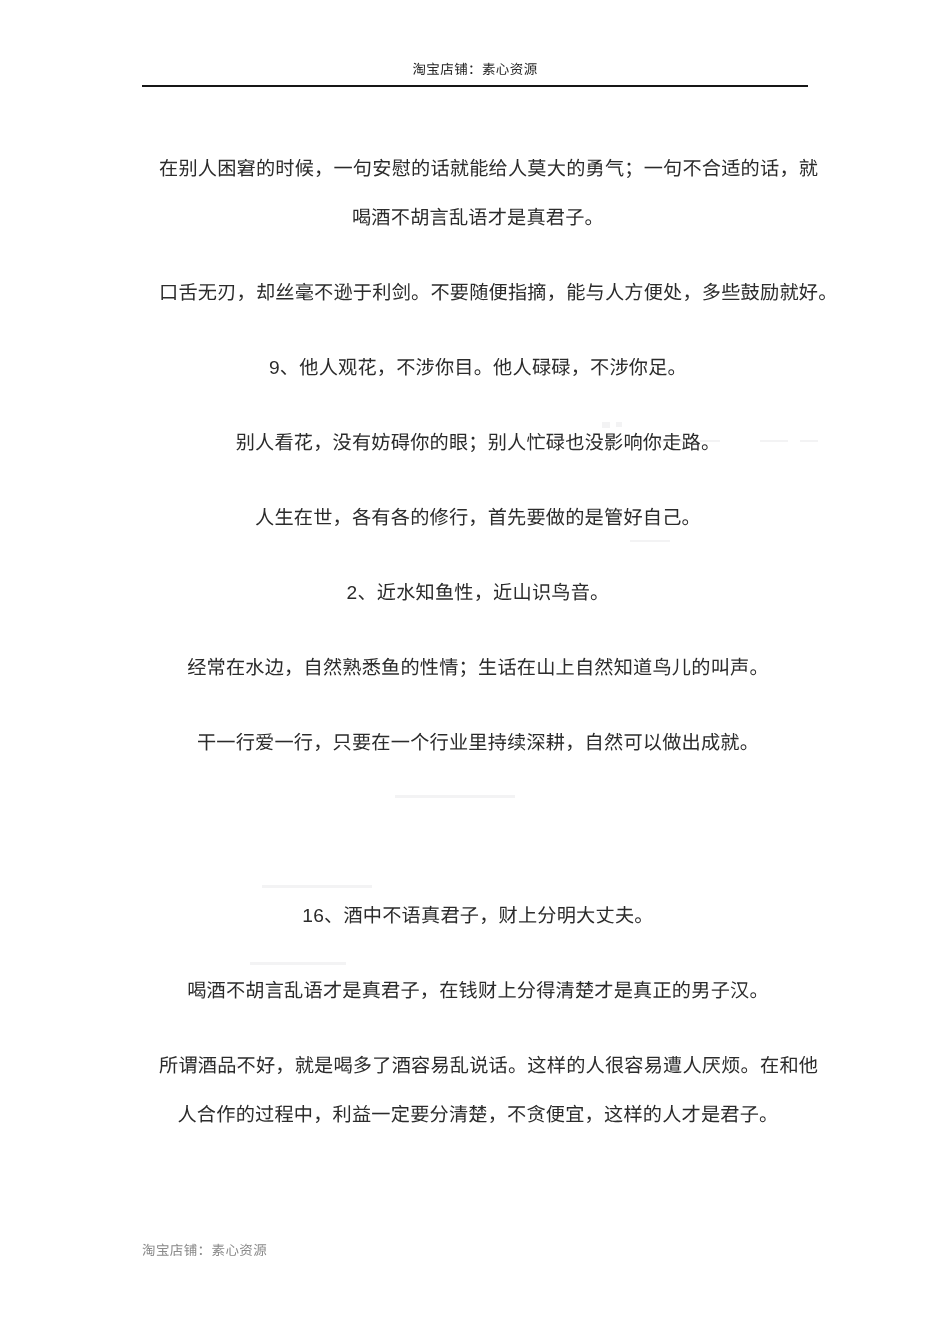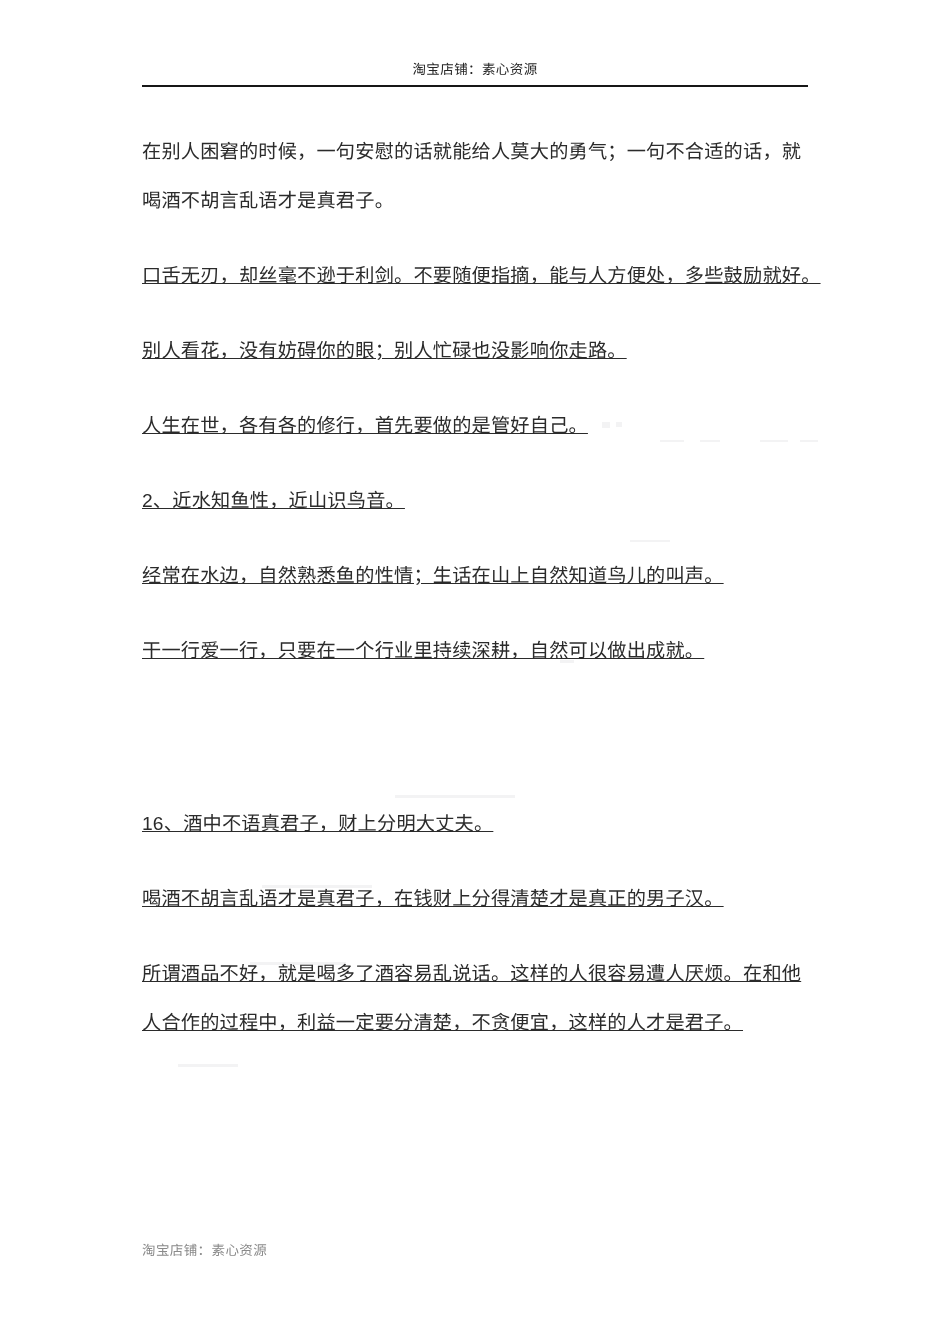--- a/index.html
+++ b/index.html
@@ -69,28 +69,27 @@
     left: 142px;
     top: 127px;
     width: 672px;
     z-index: 2;
   }
   .para {
     font-size: 19.2px;
     line-height: 49px;
     color: #2b2b2b;
     letter-spacing: 0.2px;
-    margin: 0;
-    text-align: left;
+    margin: 17px;
+    text-align: center;
     white-space: nowrap;
   }
   
   .para + .para {
     margin-top: 26px;
-    text-decoration: underline;
   }
   
   .para.big-gap {
     margin-top: 124px;
   }
 
   
   .footer {
     position: absolute;
     left: 142px;
@@ -127,20 +126,21 @@
   </div>
 
   <div class="header">
     <div class="header-title">淘宝店铺：素心资源</div>
     <div class="header-rule"></div>
   </div>
 
   <div class="content">
     <p class="para"><span>在别人困窘的时候，一句安慰的话就能给人莫大的勇气；一句不合适的话，就</span><br><span>喝酒不胡言乱语才是真君子。</span></p>
     <p class="para"><span>口舌无刃，却丝毫不逊于利剑。不要随便指摘，能与人方便处，多些鼓励就好。</span></p>
+    <p class="para"><span>9、他人观花，不涉你目。他人碌碌，不涉你足。</span></p>
     <p class="para"><span>别人看花，没有妨碍你的眼；别人忙碌也没影响你走路。</span></p>
     <p class="para"><span>人生在世，各有各的修行，首先要做的是管好自己。</span></p>
     <p class="para"><span>2、近水知鱼性，近山识鸟音。</span></p>
     <p class="para"><span>经常在水边，自然熟悉鱼的性情；生话在山上自然知道鸟儿的叫声。</span></p>
     <p class="para"><span>干一行爱一行，只要在一个行业里持续深耕，自然可以做出成就。</span></p>
     <p class="para big-gap"><span>16、酒中不语真君子，财上分明大丈夫。</span></p>
     <p class="para"><span>喝酒不胡言乱语才是真君子，在钱财上分得清楚才是真正的男子汉。</span></p>
     <p class="para"><span>所谓酒品不好，就是喝多了酒容易乱说话。这样的人很容易遭人厌烦。在和他</span><br><span>人合作的过程中，利益一定要分清楚，不贪便宜，这样的人才是君子。</span></p>
   </div>
 

